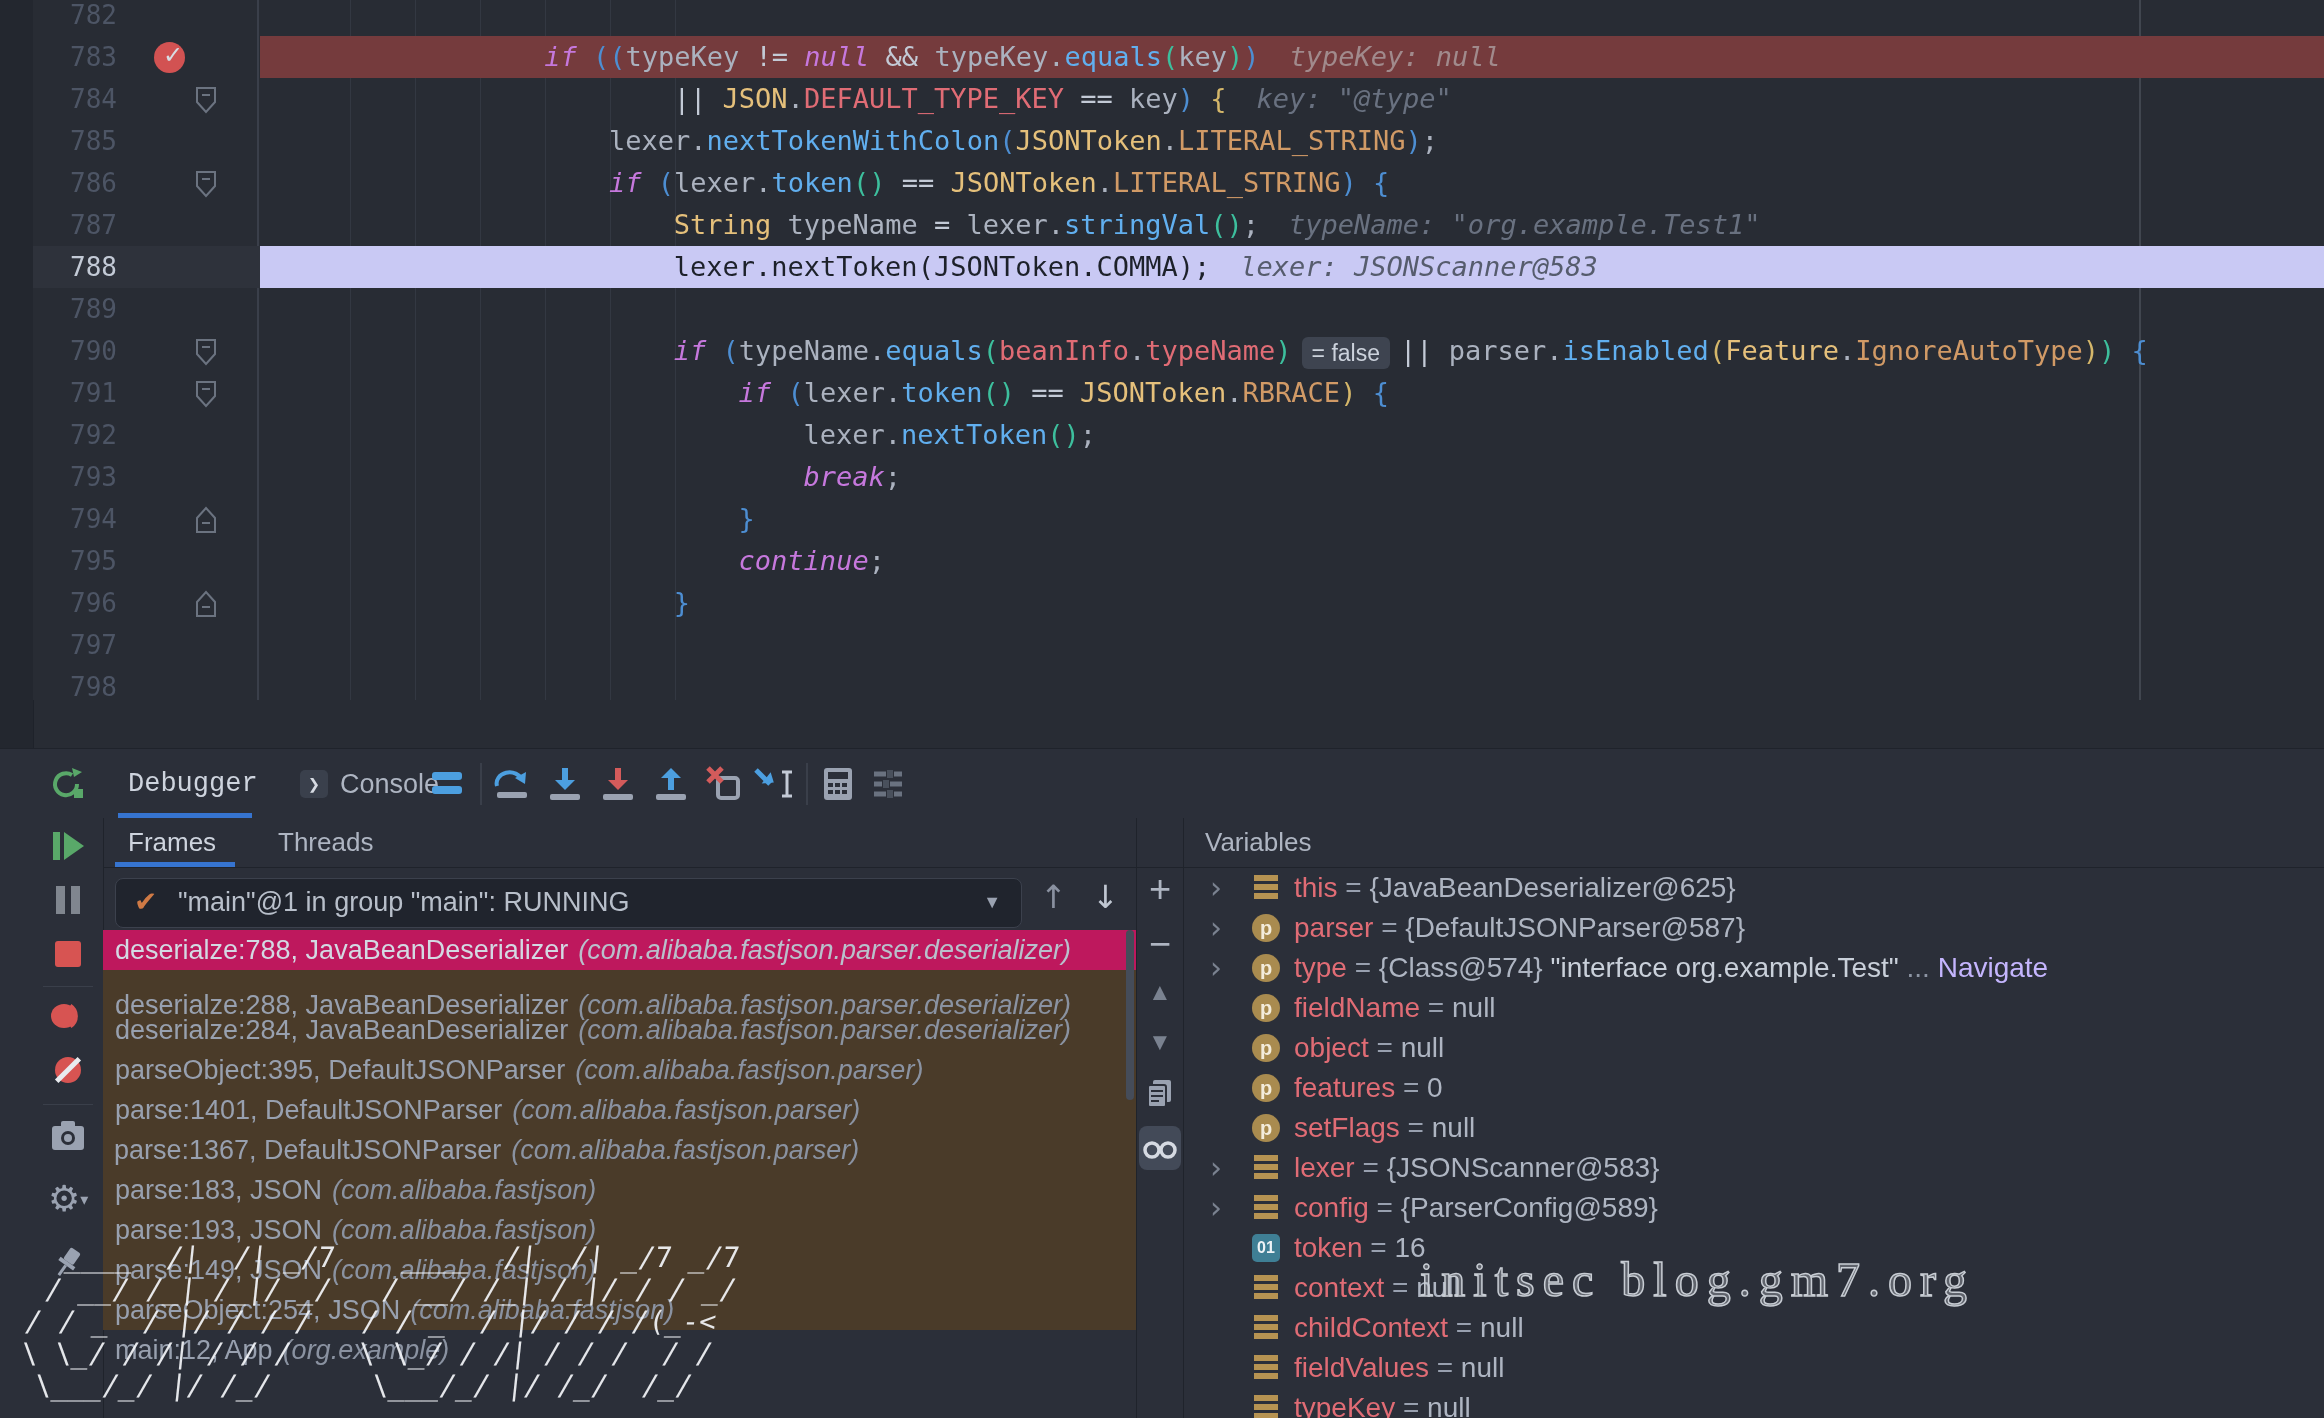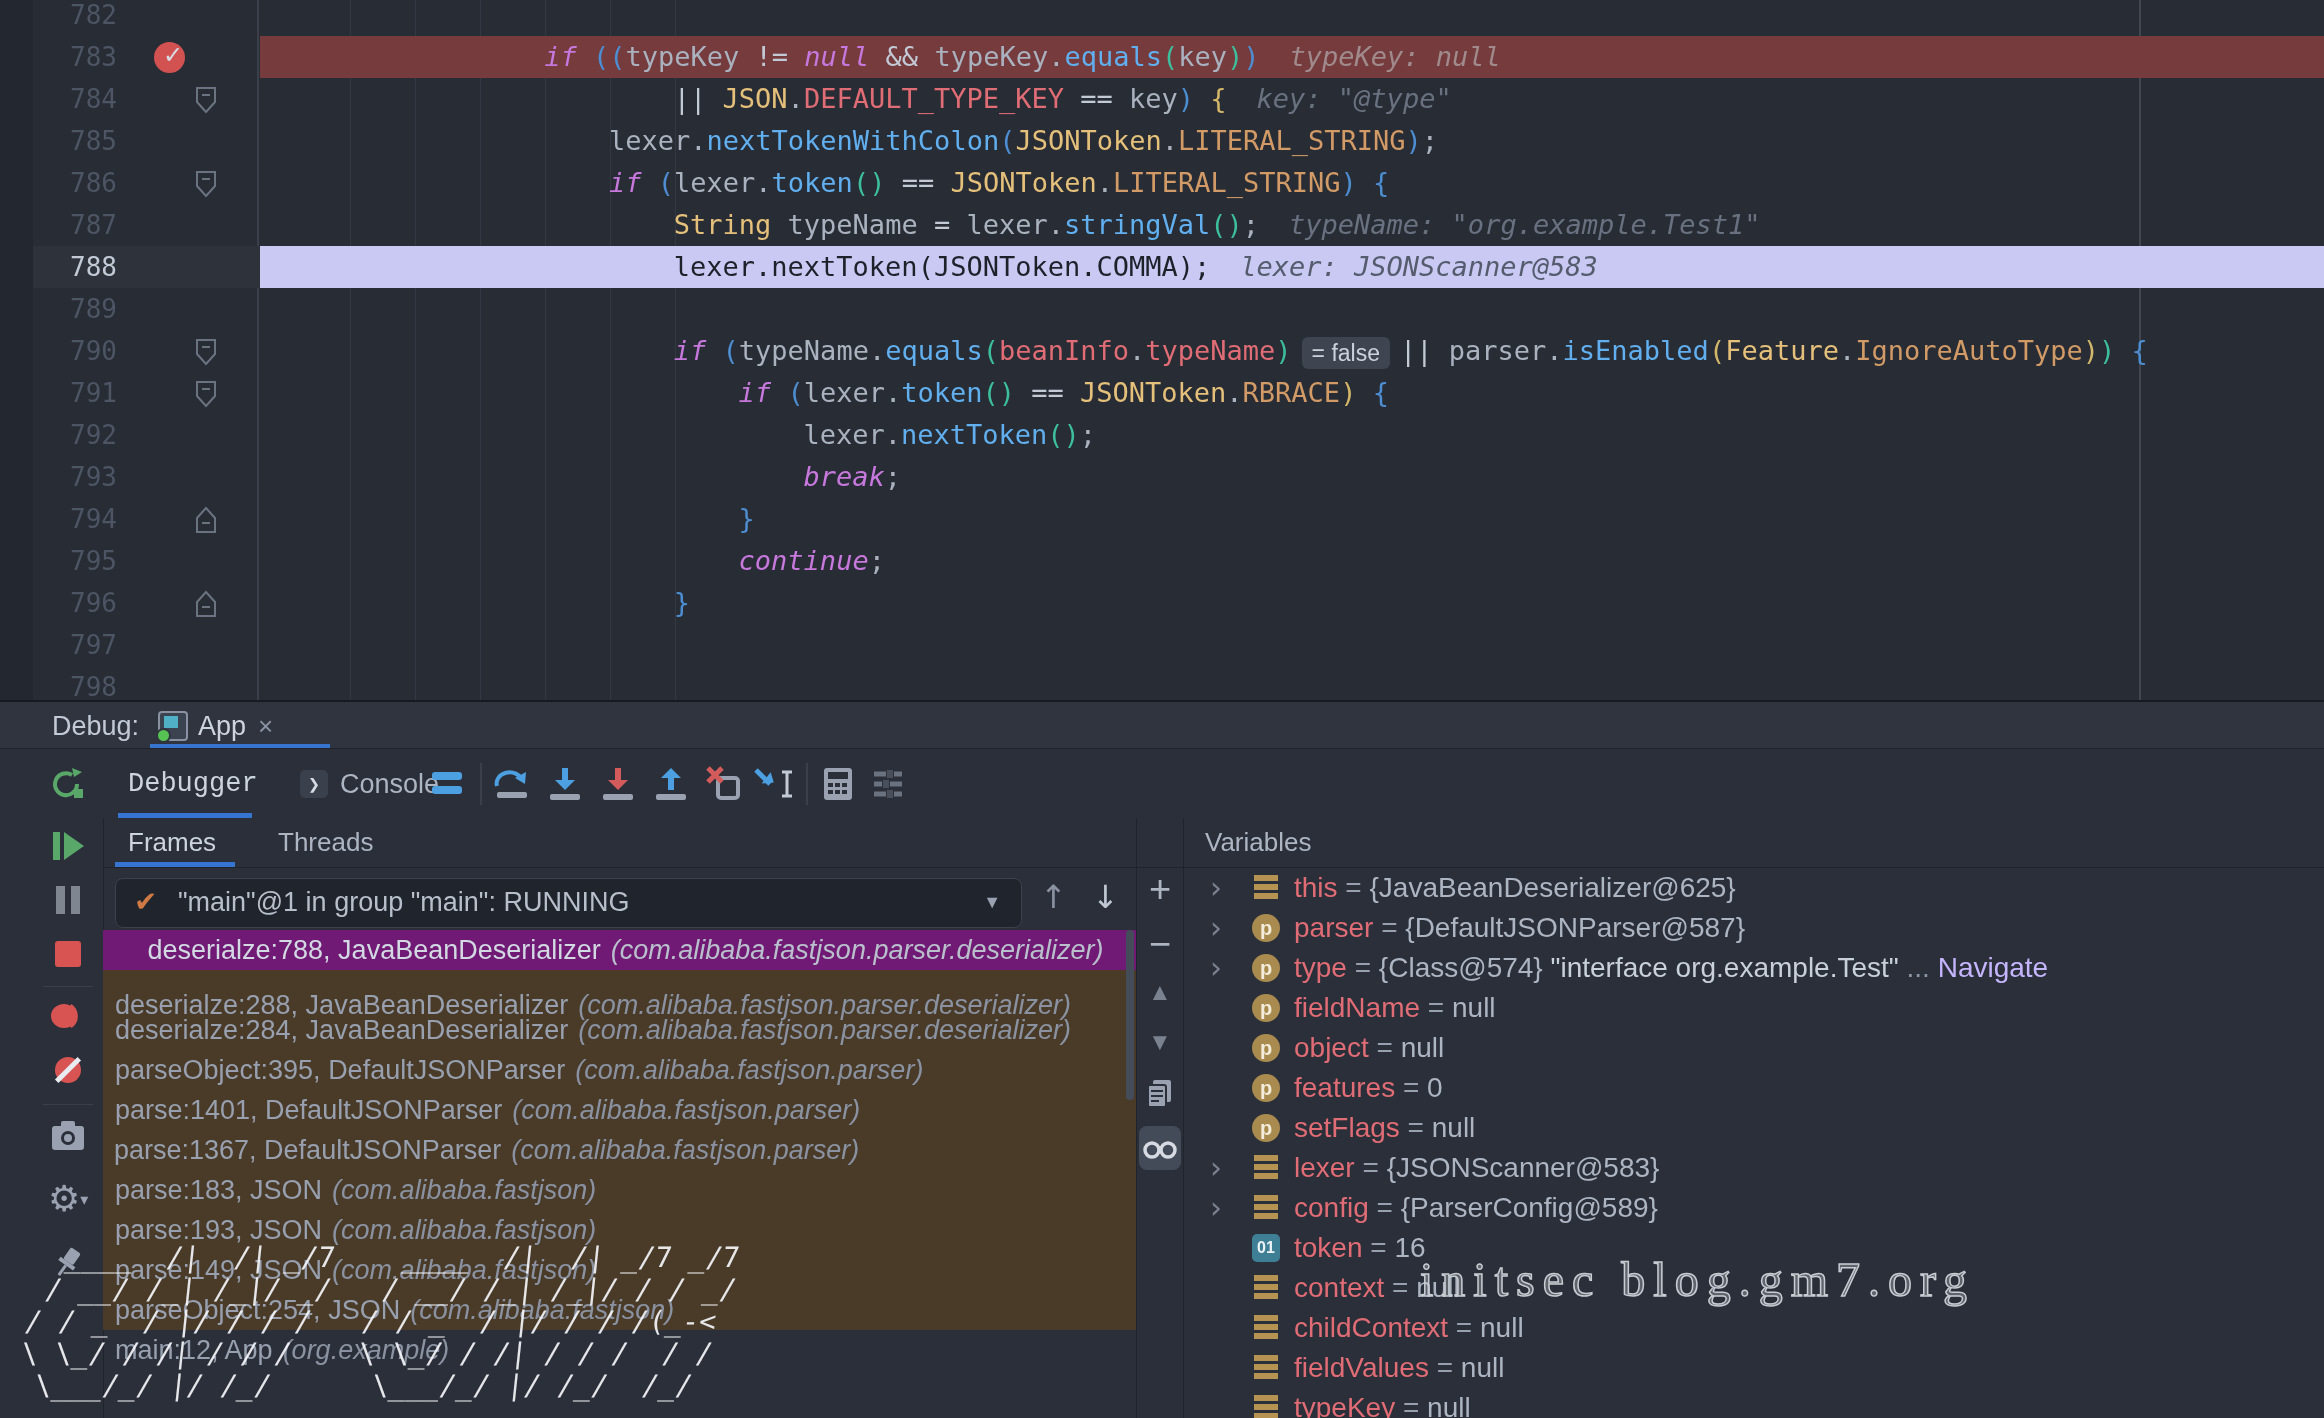--- a/index.html
+++ b/index.html
@@ -79,21 +79,21 @@
   .frames-underline{position:absolute;left:115px;top:44px;width:120px;height:5px;background:#3674d0;}
   .combo{position:absolute;left:115px;top:60px;width:905px;height:48px;background:#20242d;
         border:1px solid #3c414d;border-radius:8px;}
   .combo .ck{position:absolute;left:18px;top:6px;color:#cf7a45;font-size:28px;font-family:"DejaVu Sans",sans-serif;}
   .combo .txt{position:absolute;left:62px;top:0;line-height:46px;font-size:27px;color:#b8bfca;}
   .combo .dd{position:absolute;right:20px;top:0;line-height:46px;font-size:18px;color:#9aa2b1;}
   .arrow-btn{position:absolute;top:60px;font-size:32px;font-family:"DejaVu Sans",sans-serif;}
   .frame-row{position:absolute;left:103px;width:1033px;height:40px;line-height:40px;font-size:27px;
         color:#98a0af;padding-left:12px;box-sizing:border-box;white-space:nowrap;overflow:hidden;}
   .frame-row .pkg{font-style:italic;color:#8a92a1;margin-left:10px;}
-  .frame-row.sel{background:#701a75;color:#d3d9e3;text-align:center;}
+  .frame-row.sel{background:#be185d;color:#d3d9e3;}
   .frame-row.sel .pkg{color:#b9c0cc;}
   .lib-band{position:absolute;left:103px;width:1033px;background:#4a3b29;}
   .frames-scroll{position:absolute;left:1126px;top:112px;width:8px;height:170px;background:#454c59;border-radius:4px;}
   .midbar{position:absolute;left:1136px;top:0;width:46px;height:600px;border-right:1px solid #1f232b;border-left:1px solid #1f232b;}
   .mb-ico{position:absolute;left:4px;width:38px;height:38px;text-align:center;color:#aeb5c2;}
   .glasses-bg{position:absolute;left:2px;top:308px;width:42px;height:44px;background:#434a58;border-radius:8px;}
   
   .vars-title{position:absolute;left:1205px;top:0;line-height:48px;font-size:26px;color:#aeb5c2;}
   .var-row{position:absolute;left:1182px;width:1142px;height:40px;line-height:40px;font-size:28px;white-space:nowrap;}
   .var-row .chev{position:absolute;left:28px;top:0;color:#7a8290;font-size:30px;font-family:"DejaVu Sans",sans-serif;}
@@ -252,32 +252,20 @@
           <div class="lnum">797</div>
           <div class="code"></div>
         </div>
         <div class="crow" style="top: 666px;">
           <div class="lnum">798</div>
           <div class="code"></div>
         </div>
       </div>
   </div>
 
-  <div class="dbg-header">
-    <div class="dbg-title">Debug:</div>
-    <div class="tab-underline"></div>
-    <div class="dbg-tab">
-      <span class="app-icon">
-          <i></i>
-          <u></u>
-        </span>
-      <span class="lbl">App</span>
-      <span class="x">×</span>
-    </div>
-  </div>
 
   <div class="dbg-toolbar">
     <svg class="rerun" width="38" height="38" viewBox="0 0 38 38">
       <path d="M29 19a11 11 0 1 1-5-9" fill="none" stroke="#59a869" stroke-width="4"></path>
       <path d="M24 3l2 9 8-5z" fill="#59a869"></path>
       <rect x="26" y="24" width="9" height="9" fill="#59a869"></rect>
     </svg>
     <div class="tab2 sel" style="left:128px;font-family:Liberation Mono, monospace;">
         <span>Debugger</span>
       </div>

